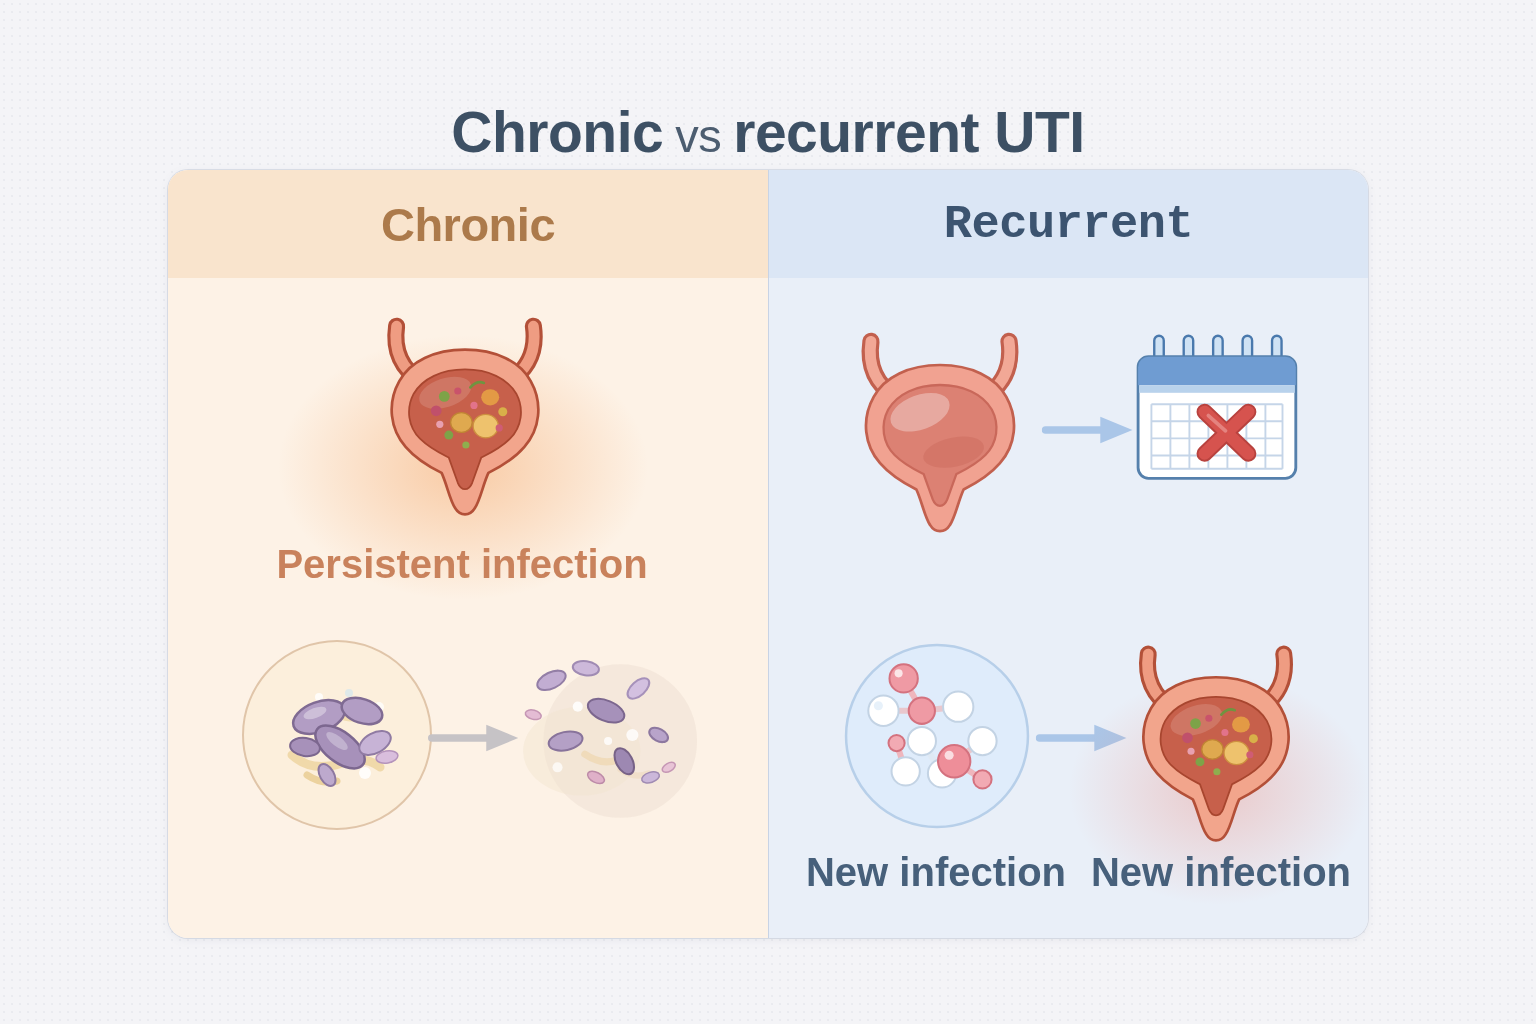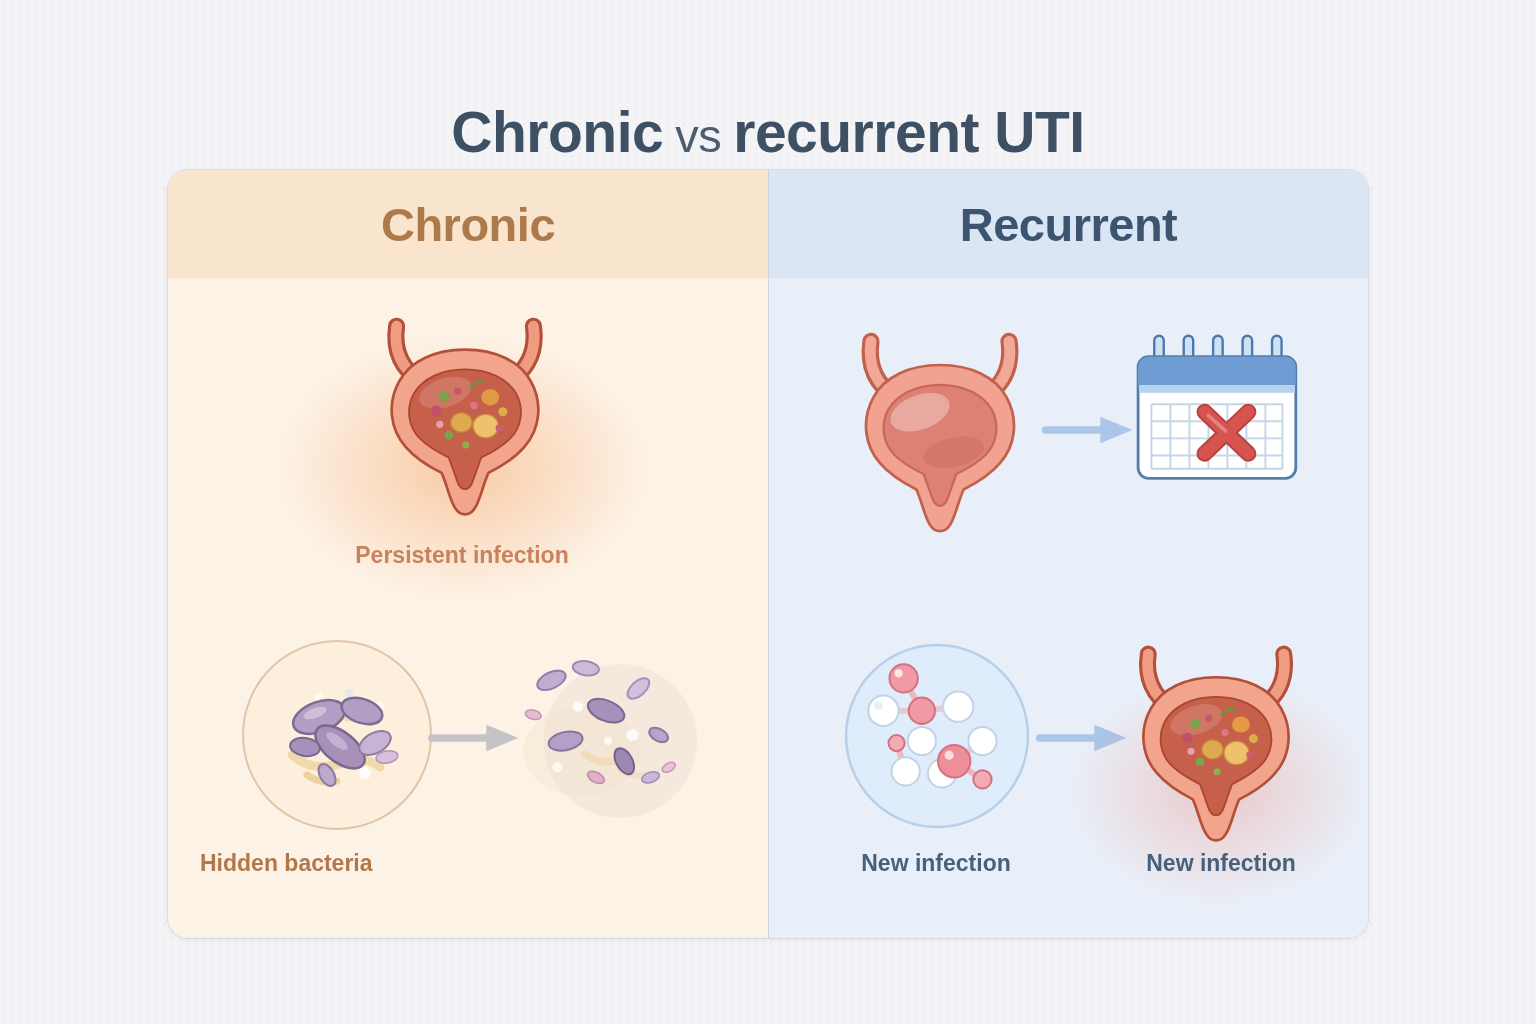--- a/index.html
+++ b/index.html
@@ -33,24 +33,24 @@
   .panel { position:relative; width:600px; height:768px; }
   .panel.chronic  { background:var(--chronic_body_bg, #fdf2e6); }
   .panel.recurrent{ background:var(--recurrent_body_bg, #e9eff8); border-left:1px solid rgba(140,160,195,.35); }
 
   .panel-header {
     position:absolute; top:0; left:0; width:100%; height:108px;
     display:flex; align-items:center; justify-content:center;
     font-size:47px; font-weight:700; letter-spacing:-0.5px;
   }
   .chronic  .panel-header { background:var(--chronic_header_bg, #f9e4cd);  color:var(--chronic_header_text, #ac7a4b); }
-  .recurrent .panel-header{ background:var(--recurrent_header_bg, #dbe6f5); color:var(--recurrent_header_text, #3c5470); }
-
-  
-  .caption { position:absolute; font-weight:700; font-size:23px; white-space:nowrap; }
+  .recurrent .panel-header{ background:var(--recurrent_header_bg, #dbe6f5); color:var(--recurrent_header_text, #3c5470);font-family:Liberation Mono, monospace; }
+
+  
+  .caption { position:absolute; font-weight:700; font-size:40px; white-space:nowrap; }
   .caption.centered { transform:translateX(-50%); }
   .cap-persistent { color:var(--chronic_caption,  #c9825c); left:294px; top:372px; }
   .cap-hidden     { color:var(--chronic_caption2, #b3774a); left:32px;  top:680px; }
   .cap-repeated   { color:var(--recurrent_caption,#47607b); left:292px; top:372px; }
   .cap-new-left   { color:var(--recurrent_caption,#44596f); left:167px; top:680px; }
   .cap-new-right  { color:var(--recurrent_caption,#44596f); left:452px; top:680px; }
 
   
   svg.art { position:absolute; overflow:visible; }
   .glow { position:absolute; border-radius:50%; pointer-events:none; }
@@ -182,21 +182,20 @@
         <ellipse cx="66" cy="92" rx="17" ry="9" fill="#b4a0c6" stroke="#88739b" stroke-width="2" transform="rotate(-12 66 92)"></ellipse>
         <ellipse cx="138" cy="40" rx="13" ry="7" fill="#d3c0e0" stroke="#a691ba" stroke-width="2" transform="rotate(-42 138 40)"></ellipse>
         <ellipse cx="158" cy="86" rx="10" ry="6" fill="#b8a4ca" stroke="#8d78a0" stroke-width="2" transform="rotate(28 158 86)"></ellipse>
         <ellipse cx="124" cy="112" rx="14" ry="8" fill="#9d88b2" stroke="#776287" stroke-width="2" transform="rotate(62 124 112)"></ellipse>
         <ellipse cx="150" cy="128" rx="9" ry="5" fill="#cbb7da" stroke="#a08bb3" stroke-width="1.5" transform="rotate(-18 150 128)"></ellipse>
         <ellipse cx="34" cy="66" rx="8" ry="4.5" fill="#e4bcd4" stroke="#c596b4" stroke-width="1.5" transform="rotate(15 34 66)"></ellipse>
         <ellipse cx="96" cy="128" rx="9" ry="5" fill="#dfb0c8" stroke="#bd8ba8" stroke-width="1.5" transform="rotate(28 96 128)"></ellipse>
         <ellipse cx="168" cy="118" rx="7" ry="4" fill="#e8c4d6" stroke="#c596b4" stroke-width="1.5" transform="rotate(-30 168 118)"></ellipse>
       </svg>
 
-      <div class="caption cap-hidden">Hidden bacteria</div>
     </section>
 
     <section class="panel recurrent">
       <header class="panel-header">
         <span>Recurrent</span>
       </header>
 
       <svg class="art bladder-healthy" viewBox="0 0 240 230">
         <use href="#sym-bladder-healthy"></use>
       </svg>

